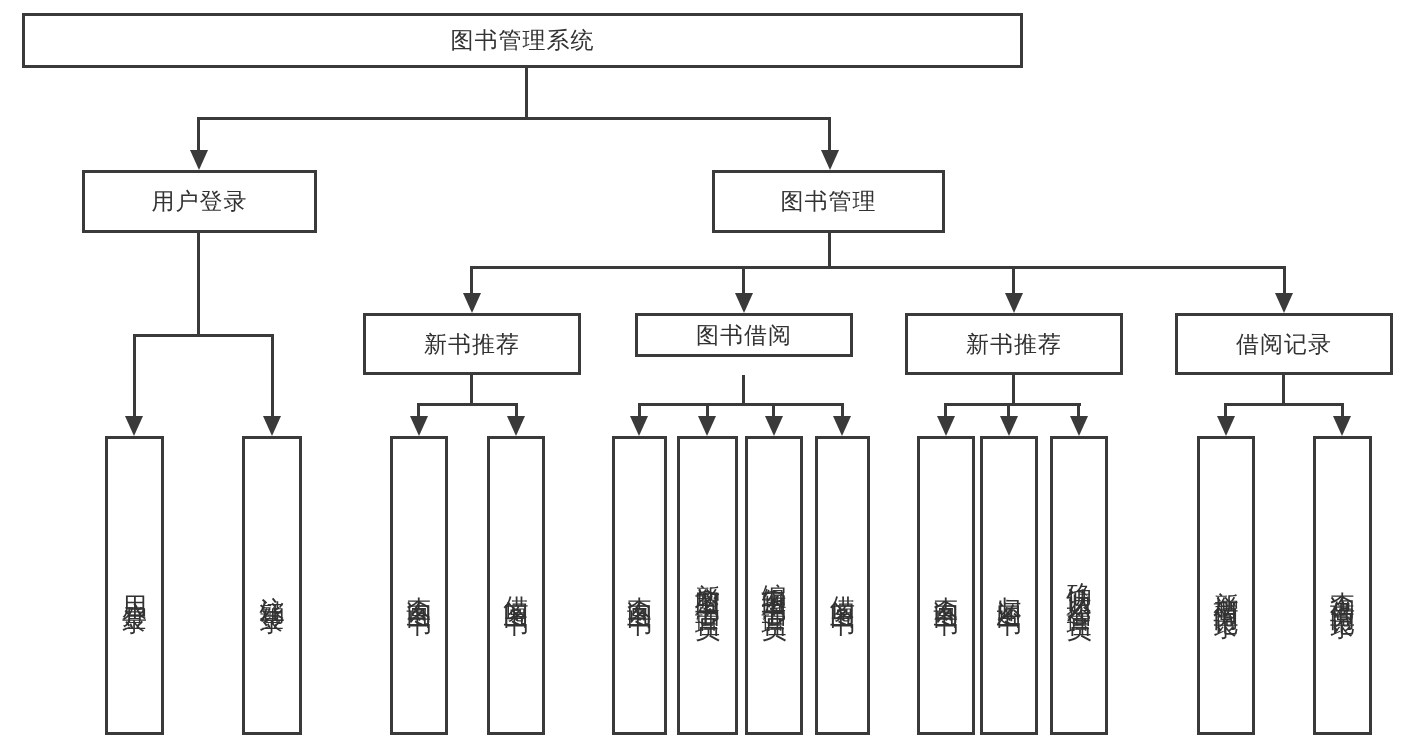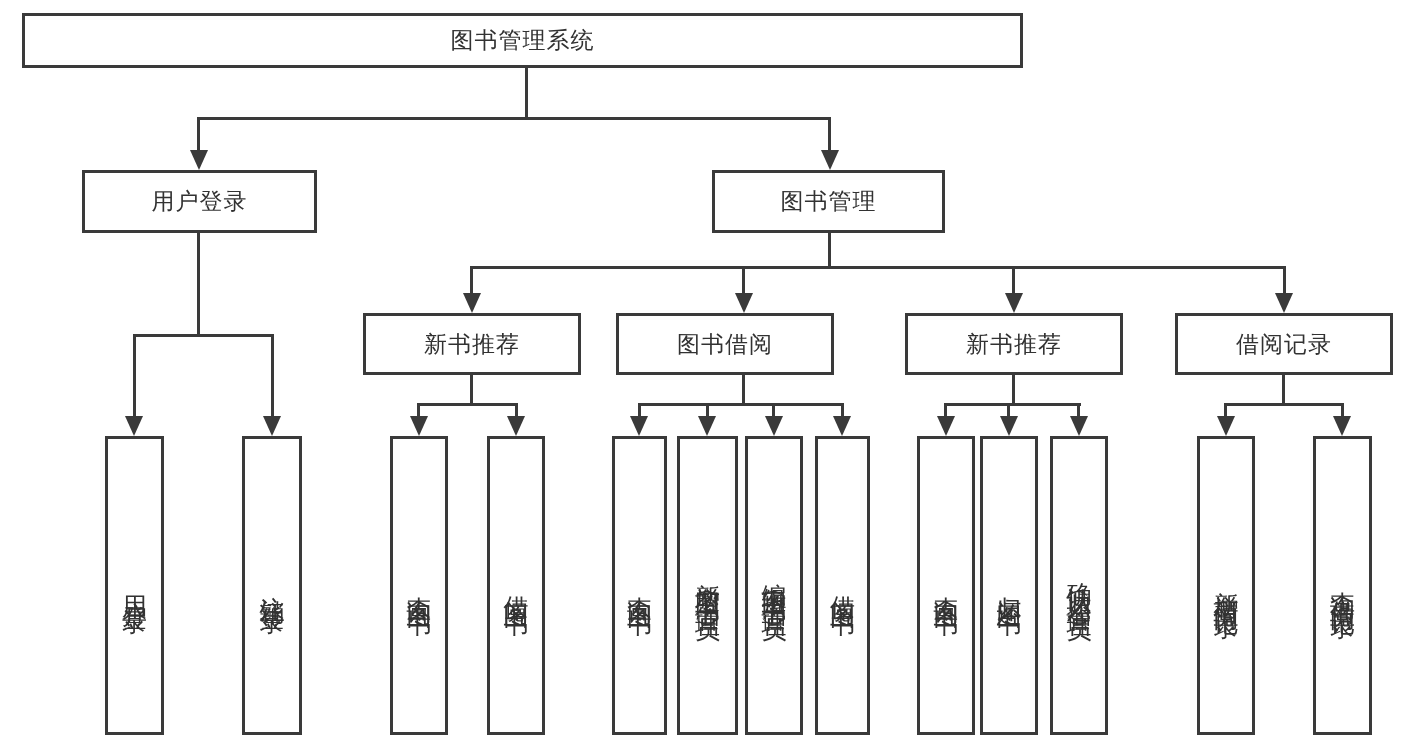--- a/index.html
+++ b/index.html
@@ -98,21 +98,21 @@
   <div class="box h" style="left:82px;top:170px;width:235px;height:63px">
     <span>用户登录</span>
   </div>
   <div class="box h" style="left:712px;top:170px;width:233px;height:63px">
     <span>图书管理</span>
   </div>
 
   <div class="box h" style="left:363px;top:313px;width:218px;height:62px">
     <span>新书推荐</span>
   </div>
-  <div class="box h" style="left:616px;top:313px;width:218px;height:62px">
+  <div class="box h" style="left:635px;top:313px;width:218px;height:44px">
     <span>图书借阅</span>
   </div>
   <div class="box h" style="left:905px;top:313px;width:218px;height:62px">
     <span>新书推荐</span>
   </div>
   <div class="box h" style="left:1175px;top:313px;width:218px;height:62px">
     <span>借阅记录</span>
   </div>
 
   <div class="box v" style="left:105px;top:436px;width:59px;height:299px">

